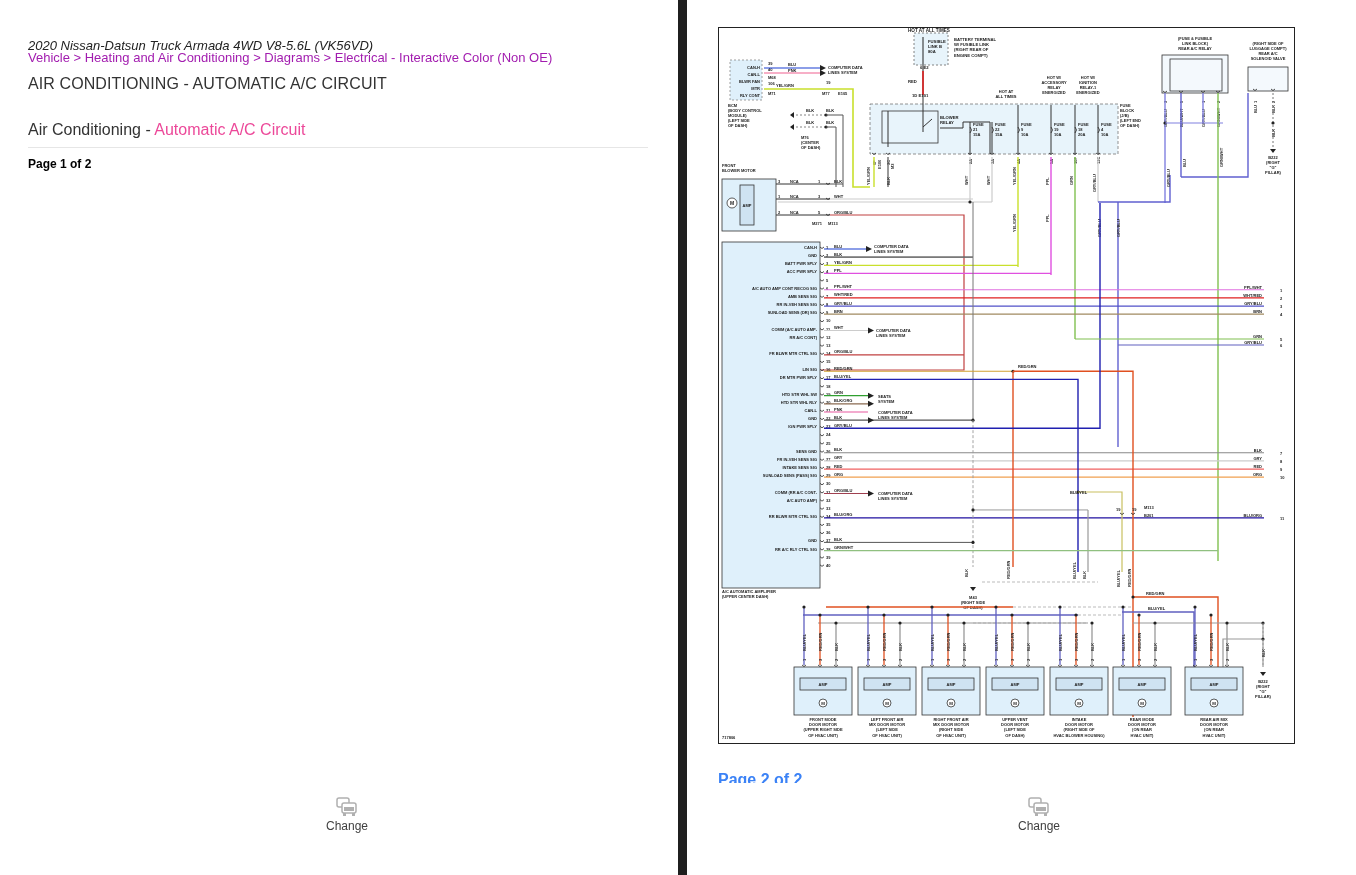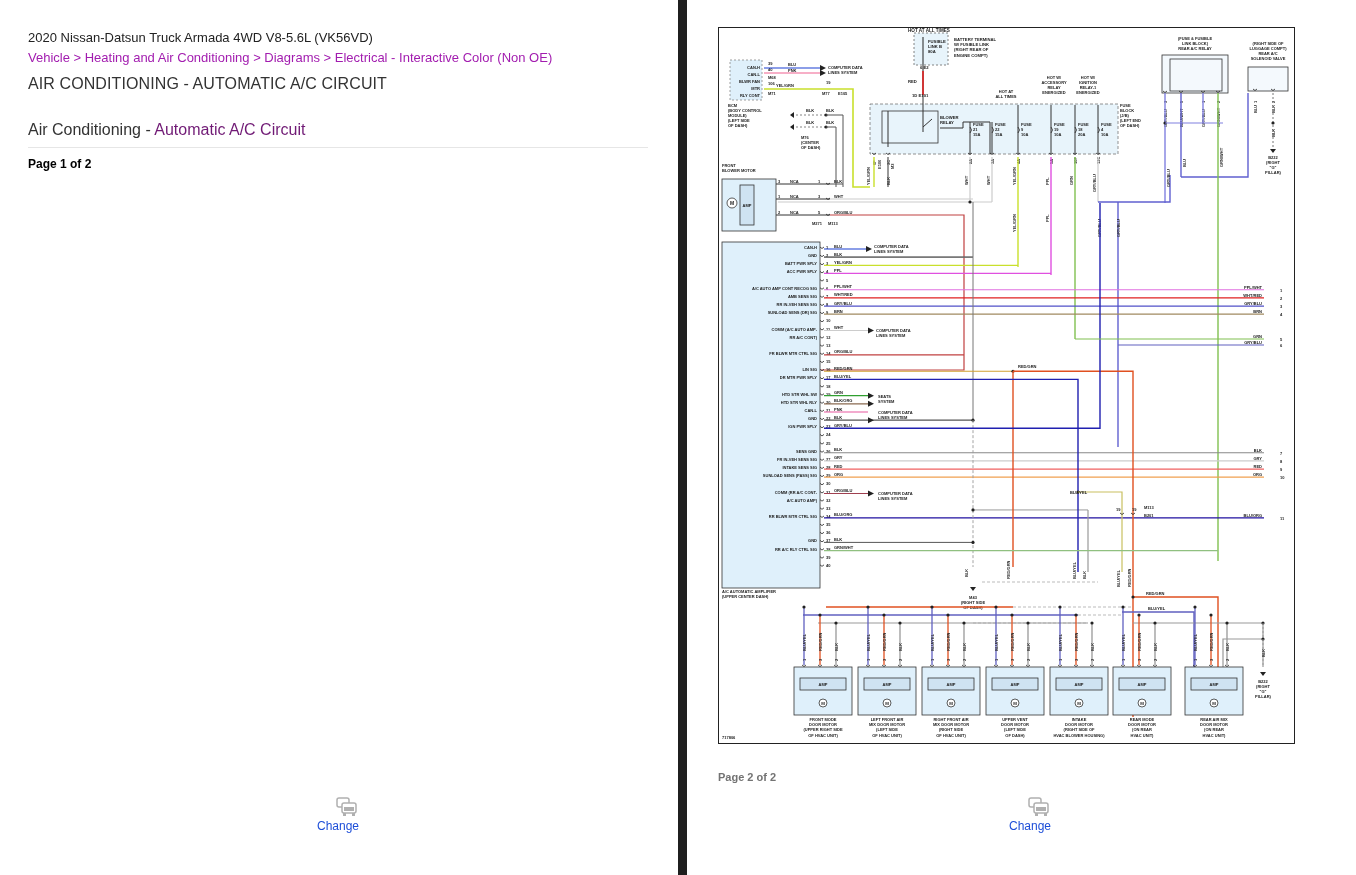--- a/index.html
+++ b/index.html
@@ -1,30 +1,30 @@
 <!DOCTYPE html>
 <html><head>
 <meta charset="utf-8">
 <style>
   html,body{margin:0;padding:0;}
   body{width:1356px;height:875px;overflow:hidden;background:#fff;position:relative;font-family:"Liberation Sans",sans-serif;color:#222;}
   .left{position:absolute;left:0;top:0;width:678px;height:875px;background:#fff;}
-  .vehicle{position:absolute;left:28px;top:30px;font-size:13px;color:#222;}
+  .vehicle{position:absolute;left:28px;top:38px;font-size:13px;color:#222;font-style:italic;}
   .crumb{position:absolute;left:28px;top:50px;font-size:13px;color:#a21caf;}
   .doc-title{position:absolute;left:28px;top:75px;font-size:16px;color:#333;letter-spacing:0.1px;}
   .sub{position:absolute;left:28px;top:121px;font-size:16px;color:#333;}
-  .sub a{color:#701a75;text-decoration:none;}
+  .sub a{color:#ec4899;text-decoration:none;}
   .hr{position:absolute;left:28px;top:147px;width:620px;height:1px;background:#e6e6e6;}
   .page1{position:absolute;left:28px;top:157px;font-size:12px;font-weight:bold;color:#000000;}
-  .change{position:absolute;width:60px;text-align:left;color:#1d4ed8;font-size:12px;}
+  .change{position:absolute;width:60px;text-align:center;color:#404040;font-size:12px;}
   .change svg{display:block;margin:0 auto 2px auto;}
   .sep{position:absolute;left:678px;top:0;width:9px;height:875px;background:#1f1f1f;}
   .right{position:absolute;left:687px;top:0;width:669px;height:875px;background:#fff;}
   .diagram{position:absolute;left:718px;top:27px;width:577px;height:717px;}
-  .page2{position:absolute;left:718px;top:771px;font-size:11px;font-weight:bold;color:#737373;height:12px;overflow:hidden;}
+  .page2{position:absolute;left:718px;top:771px;font-size:16px;font-weight:bold;color:#3b82f6;height:12px;overflow:hidden;}
   svg text{font-family:"Liberation Sans",sans-serif;font-weight:bold;fill:#222;}
 </style>
 </head>
 <body>
 
 <div class="left">
   <div class="vehicle">2020 Nissan-Datsun Truck Armada 4WD V8-5.6L (VK56VD)</div>
   <div class="crumb">Vehicle &gt; Heating and Air Conditioning &gt; Diagrams &gt; Electrical - Interactive Color (Non OE)</div>
   <div class="doc-title">AIR CONDITIONING - AUTOMATIC A/C CIRCUIT</div>
   <div class="sub"><span>Air Conditioning - </span><a href="#">Automatic A/C Circuit</a></div>

